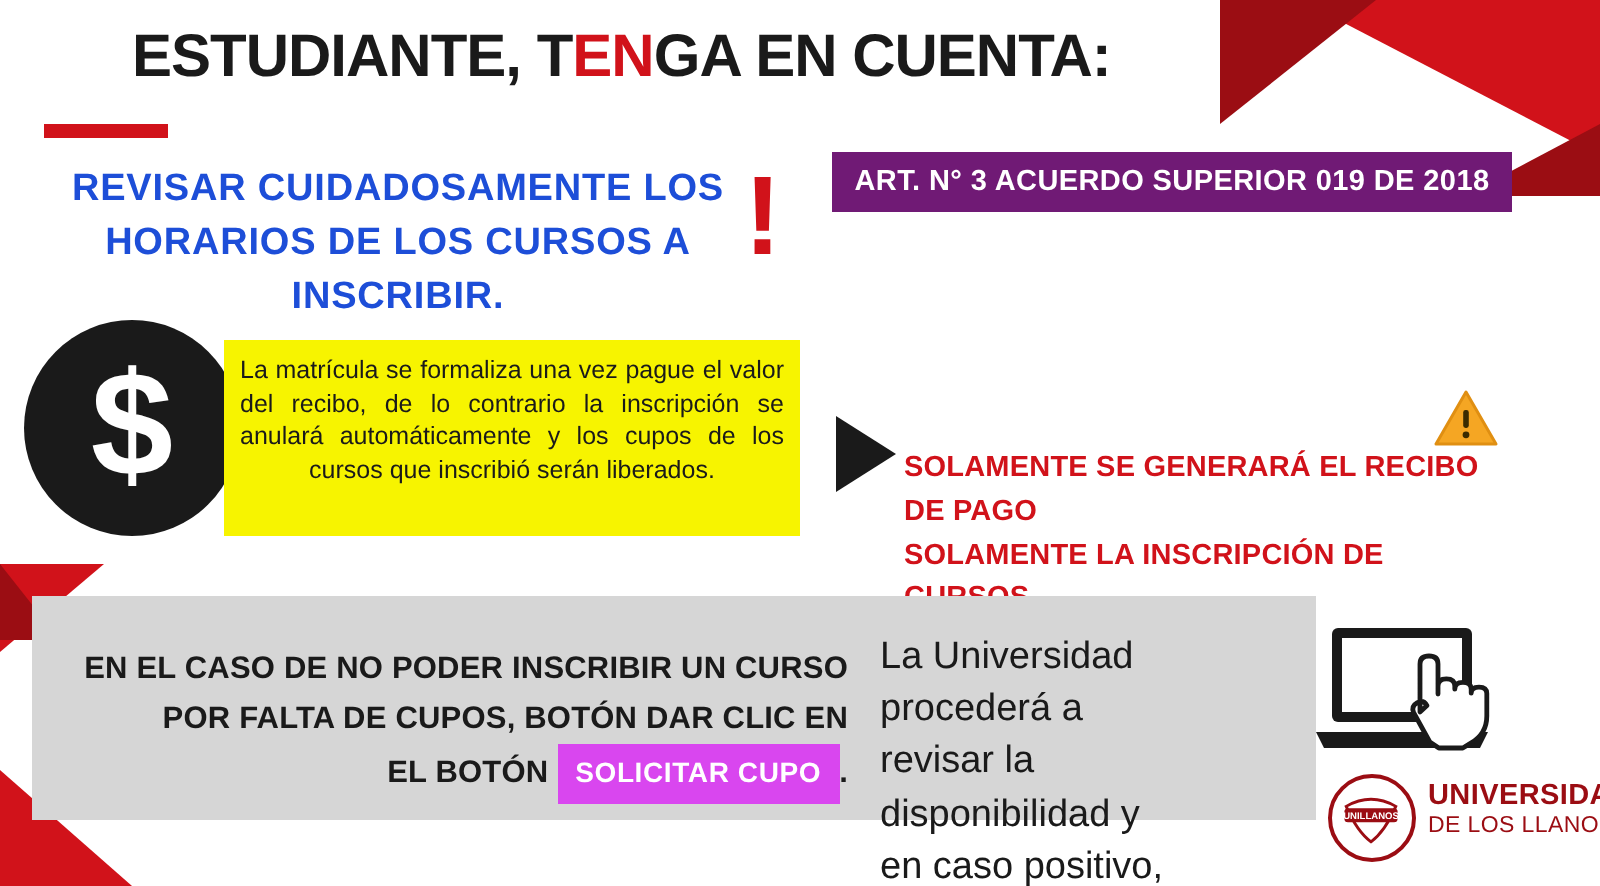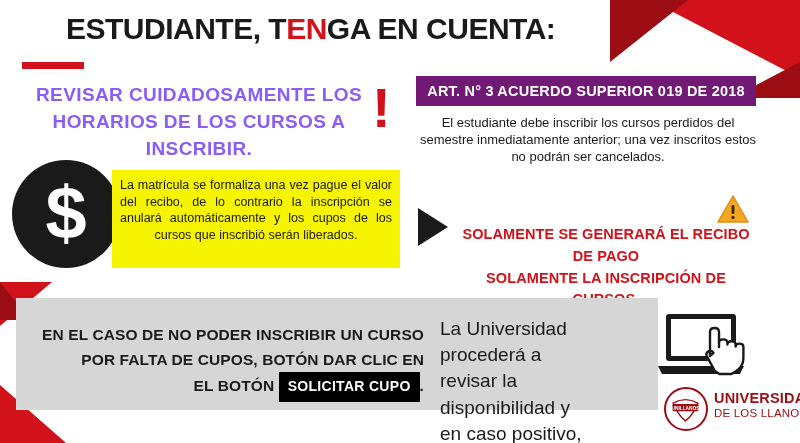--- a/index.html
+++ b/index.html
@@ -82,21 +82,21 @@
 
   
   .headline {
     position: absolute;
     top: 82px; left: 30px;
     width: 338px;
     text-align: center;
     font-size: 19px;
     font-weight: bold;
     line-height: 1.42;
-    color: #8b5cf6;
+    color: #1d4ed8;
     letter-spacing: 0.4px;
   }
   .bang {
     position: absolute;
     top: 80px; left: 372px;
     font-size: 56px;
     font-weight: bold;
     color: #d1121a;
     line-height: 1;
   }
@@ -184,21 +184,21 @@
     position: absolute;
     top: 194px; left: 716px;
     width: 34px; height: 30px;
   }
 
   
   .red-statement {
     position: absolute;
     top: 224px; left: 452px;
     width: 308px;
-    text-align: center;
+    text-align: left;
     color: #d1121a;
     font-size: 14.5px;
     font-weight: bold;
     line-height: 1.5;
     letter-spacing: 0.1px;
   }
 
   
   .bottom-gray {
     position: absolute;
@@ -213,21 +213,21 @@
     text-align: right;
     font-size: 15.5px;
     font-weight: bold;
     line-height: 1.62;
     color: #1a1a1a;
     letter-spacing: 0.1px;
     margin-top: 16px;
   }
   .solicitar-btn {
     display: inline-block;
-    background: #000000;
+    background: #d946ef;
     color: #ffffff;
     font-size: 14px;
     font-weight: bold;
     padding: 3px 9px 4px 9px;
     letter-spacing: 0.3px;
     vertical-align: baseline;
   }
   .bottom-right-text {
     position: absolute;
     top: 316px; left: 440px;
@@ -306,21 +306,20 @@
     <p>La matrícula se formaliza una vez pague el valor del recibo, de lo contrario la inscripción se anulará automáticamente y los cupos de los cursos que inscribió serán liberados.</p>
   </div>
 
   <div class="play-arrow"></div>
 
   <div class="gray-bar">
     <span>ART. N° 3  ACUERDO SUPERIOR  019 DE 2018</span>
   </div>
 
   <div class="right-par">
-    <div>El estudiante debe inscribir los cursos perdidos del semestre inmediatamente anterior; una vez inscritos estos no podrán ser cancelados.</div>
   </div>
 
   <svg class="warn" viewBox="0 0 34 30">
     <path d="M17 2 L32 28 L2 28 Z" fill="#f5a623" stroke="#e08f12" stroke-width="1.5" stroke-linejoin="round"></path>
     <rect x="15.6" y="11" width="2.8" height="9" rx="1.2" fill="#3a2b00"></rect>
     <circle cx="17" cy="23.4" r="1.7" fill="#3a2b00"></circle>
   </svg>
 
   <div class="red-statement">
     <div>SOLAMENTE SE GENERARÁ EL RECIBO DE PAGO</div>

